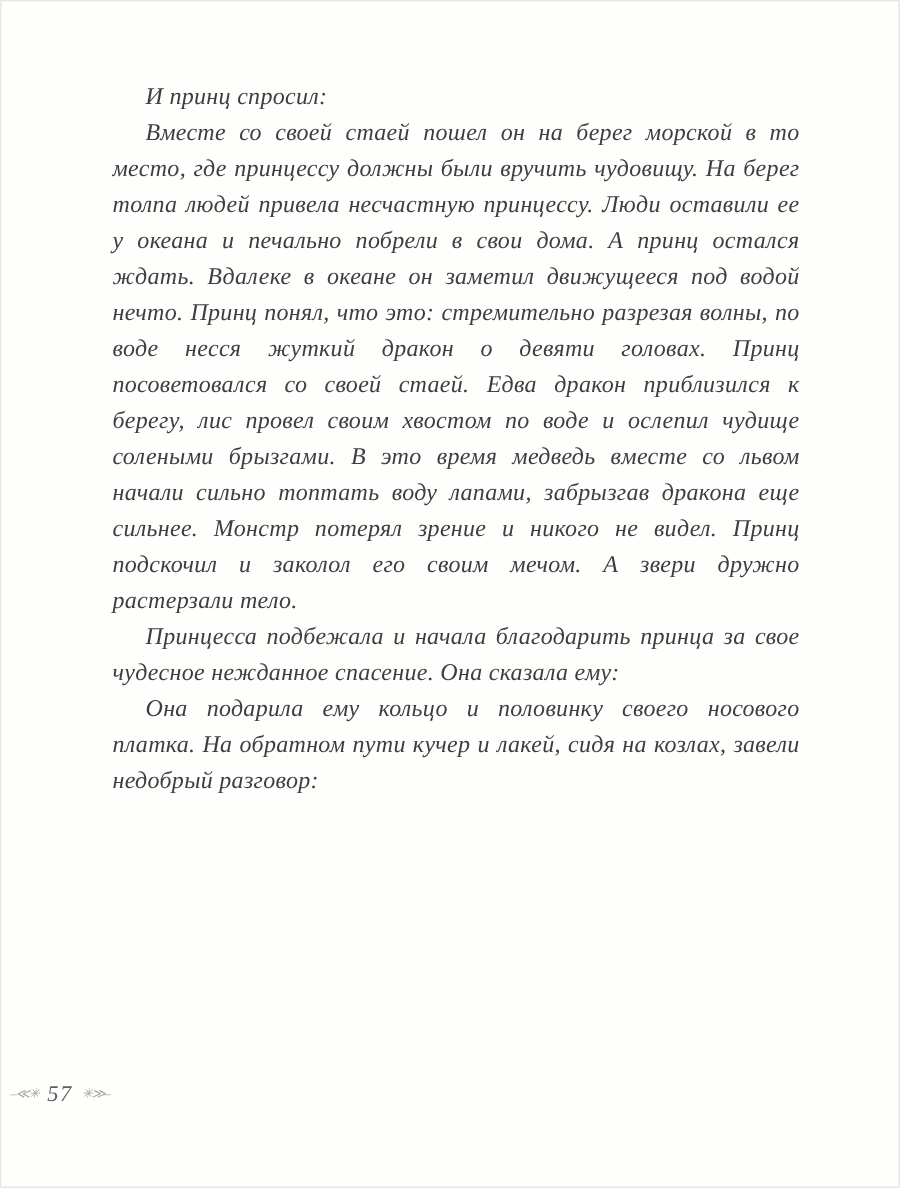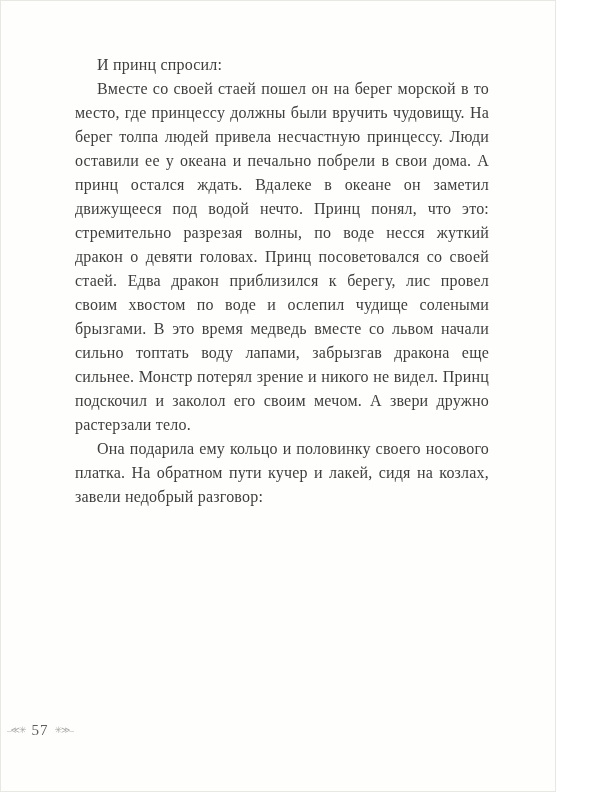--- a/index.html
+++ b/index.html
@@ -2,27 +2,28 @@
 <html lang="ru"><head>
 <meta charset="utf-8">
 <style>
   html, body {
     margin: 0;
     padding: 0;
     background: #ffffff;
   }
   .book-page {
     position: relative;
-    width: 556px;
+    width: 600px;
     height: 792px;
     box-sizing: border-box;
     background: #fefefd;
     border: 1px solid #e7e7e4;
     overflow: hidden;
     font-family: "Liberation Serif", "DejaVu Serif", serif;
+    font-style: italic;
   }
   .page-text {
     position: absolute;
     top: 52px;
     left: 74px;
     right: 66px;
   }
   .page-text p {
     margin: 0;
     font-size: 16px;
@@ -58,20 +59,21 @@
   }
 </style>
 </head>
 <body>
 
 <div class="book-page">
 
   <div class="page-text">
     <p>И принц спросил:</p>
     <p>Вместе со своей стаей пошел он на берег морской в то место, где принцессу должны были вручить чудовищу. На берег толпа людей привела несчастную принцессу. Люди оставили ее у океана и печально побрели в свои дома. А принц остался ждать. Вдалеке в океане он заметил движущееся под водой нечто. Принц понял, что это: стремительно разрезая волны, по воде несся жуткий дракон о девяти головах. Принц посоветовался со своей стаей. Едва дракон приблизился к берегу, лис провел своим хвостом по воде и ослепил чудище солеными брызгами. В это время медведь вместе со львом начали сильно топтать воду лапами, забрызгав дракона еще сильнее. Монстр потерял зрение и никого не видел. Принц подскочил и заколол его своим мечом. А звери дружно растерзали тело.</p>
+    <p>Принцесса подбежала и начала благодарить принца за свое чудесное нежданное спасение. Она сказала ему:</p>
     <p>Она подарила ему кольцо и половинку своего носового платка. На обратном пути кучер и лакей, сидя на козлах, завели недобрый разговор:</p>
   </div>
 
   <div class="page-footer">
     <span class="flourish">–≪✳</span><span class="page-number">57</span><span class="flourish">✳≫–</span>
   </div>
 
 </div>
 
 </body></html>

